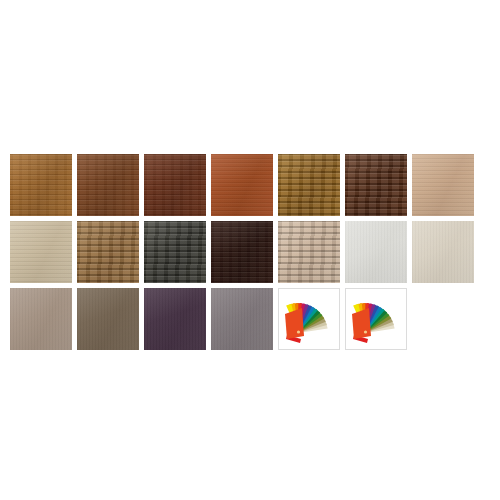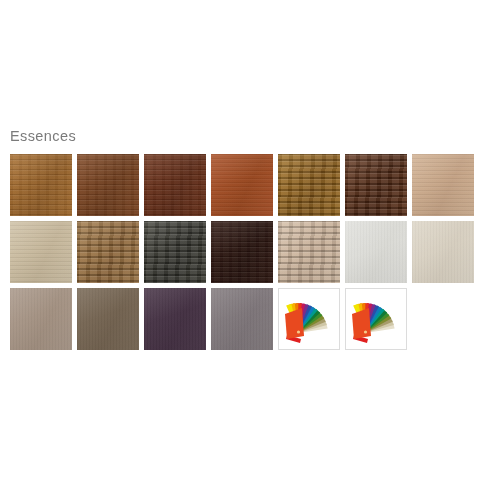--- a/index.html
+++ b/index.html
@@ -131,21 +131,20 @@
     top: 0;
     width: 62px;
     height: 62px;
   }
 </style>
 </head>
 <body style="background: rgb(255, 255, 255);">
 
 <div class="page">
 
-  <div class="section-title" style="color: rgb(122, 122, 122);">Essences</div>
 
   <div class="swatch-grid">
     <div class="swatch-row">
         <div class="swatch grain-med" title="golden-oak">
           <div class="base" style="background: linear-gradient(115deg, rgb(165, 108, 46) 0%, rgb(141, 90, 36) 58%, rgb(165, 108, 46) 100%);"></div>
           <div class="sheen"></div>
         </div>
         <div class="swatch grain-med" title="medium-walnut">
           <div class="base" style="background: linear-gradient(115deg, rgb(125, 69, 33) 0%, rgb(107, 58, 27) 58%, rgb(125, 69, 33) 100%);"></div>
           <div class="sheen"></div>

